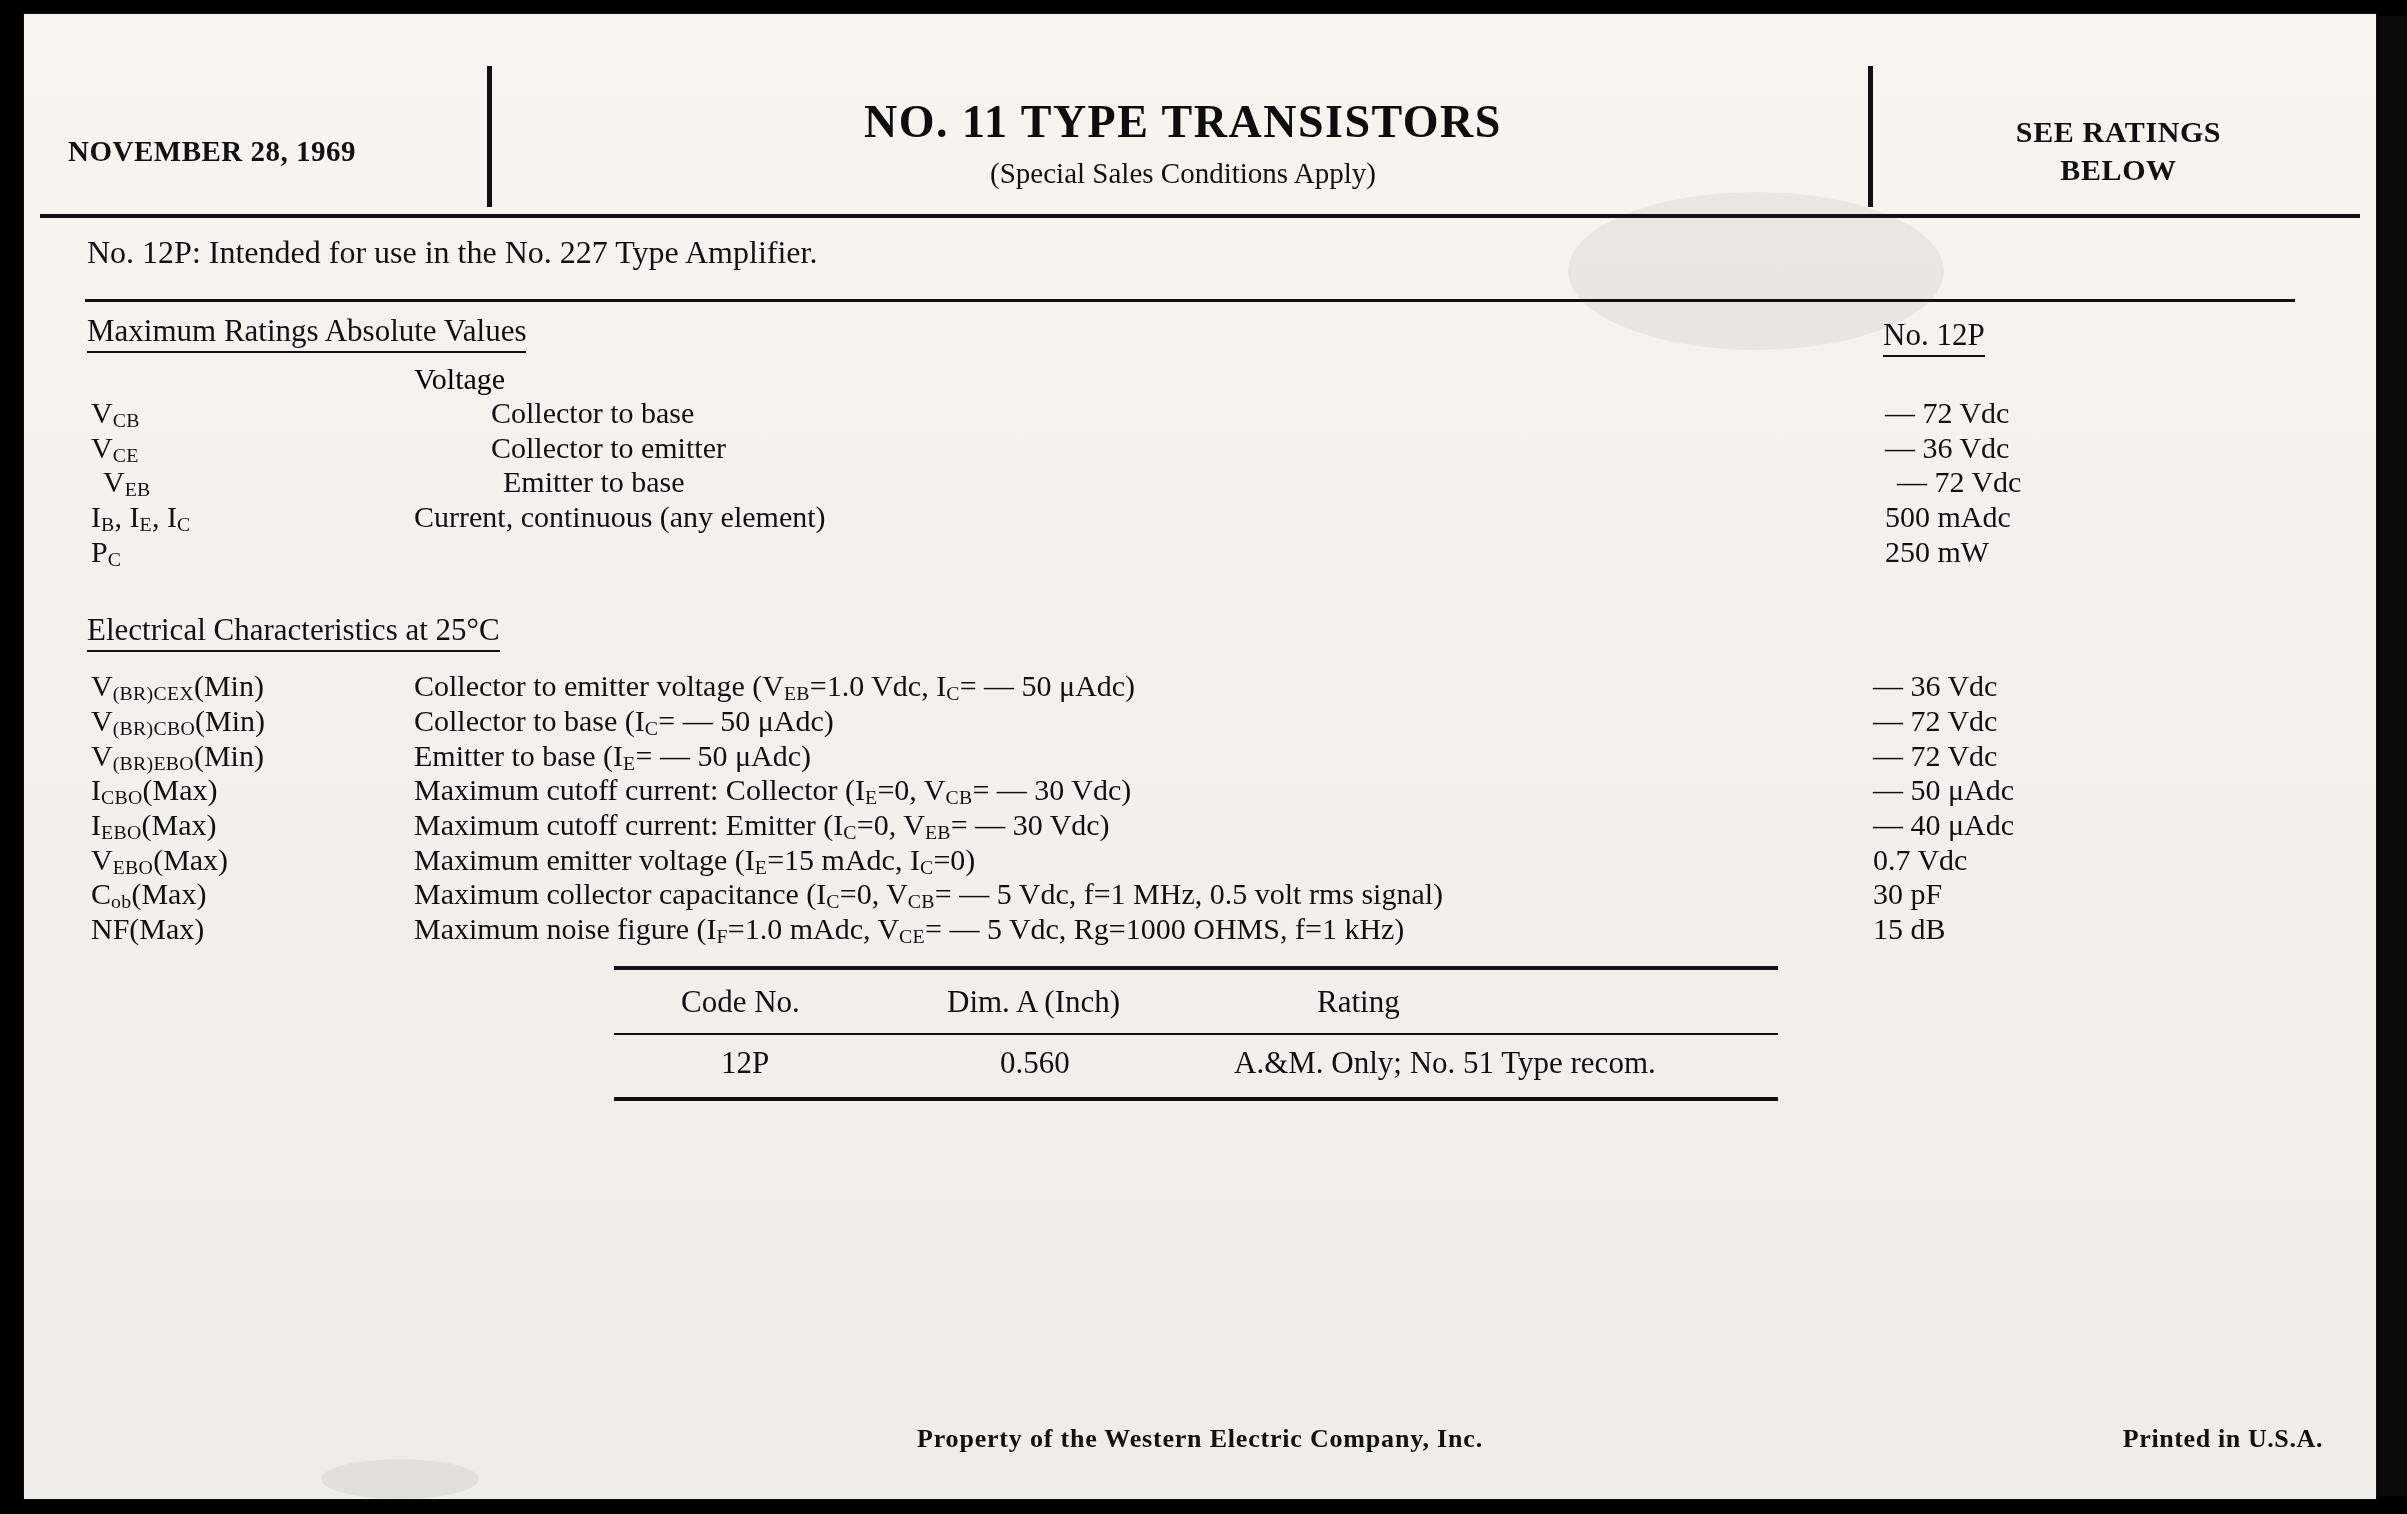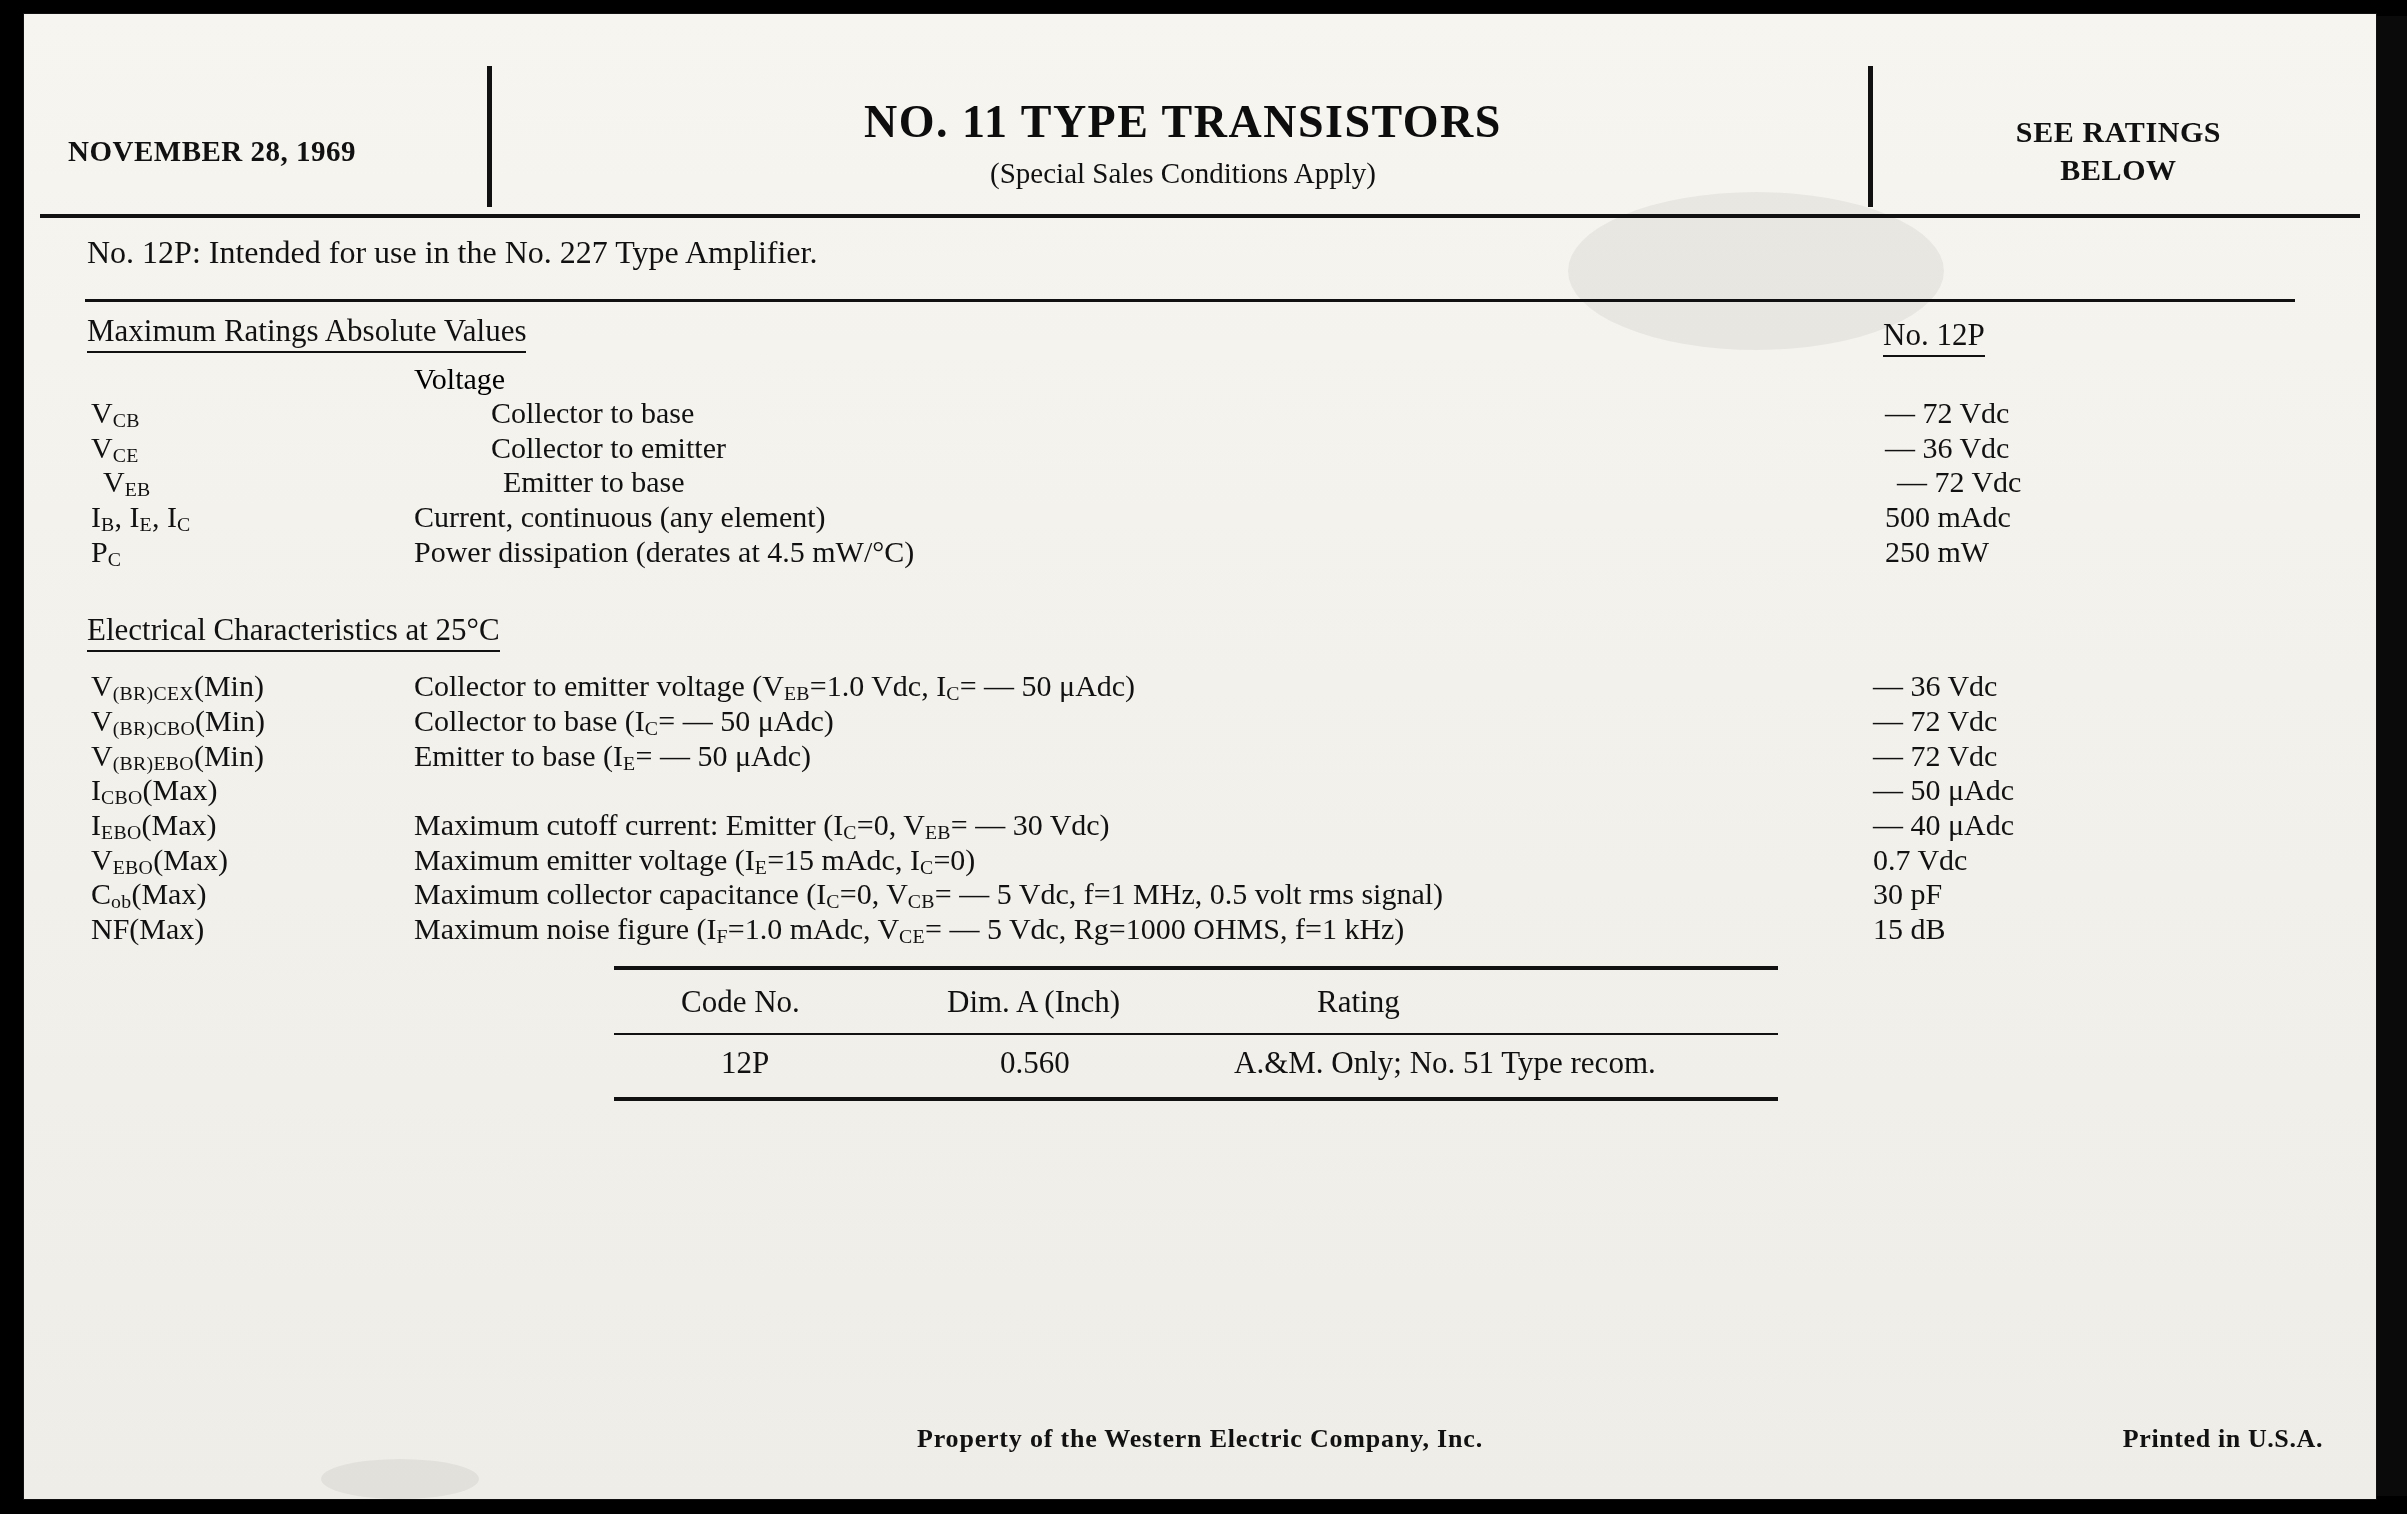--- a/index.html
+++ b/index.html
@@ -273,21 +273,20 @@
           <span class="c-desc-ind">Emitter to base</span>
           <span class="c-val">— 72 Vdc</span>
         </div>
         <div class="row" style="top: 486px;">
           <span class="c-sym">I<sub>B</sub>, I<sub>E</sub>, I<sub>C</sub></span>
           <span class="c-desc">Current, continuous (any element)</span>
           <span class="c-val">500 mAdc</span>
         </div>
         <div class="row" style="top: 521px;">
           <span class="c-sym">P<sub>C</sub></span>
-          <span class="c-desc">Power dissipation (derates at 4.5 mW/°C)</span>
           <span class="c-val">250 mW</span>
         </div>
       </div>
 
     <div class="sec-title" style="left:63px; top:598px;">Electrical Characteristics at 25°C</div>
 
     <div id="elec-rows">
         <div class="row" style="top: 655px;">
           <span class="c-sym">V<sub>(BR)CEX</sub>(Min)</span>
           <span class="c-desc">Collector to emitter voltage  (V<sub>EB</sub>=1.0 Vdc, I<sub>C</sub>= — 50 μAdc)</span>
@@ -298,20 +297,21 @@
           <span class="c-desc">Collector to base (I<sub>C</sub>= — 50 μAdc)</span>
           <span class="c-val" style="left: 1849px;">— 72 Vdc</span>
         </div>
         <div class="row" style="top: 725px;">
           <span class="c-sym">V<sub>(BR)EBO</sub>(Min)</span>
           <span class="c-desc">Emitter to base (I<sub>E</sub>= — 50 μAdc)</span>
           <span class="c-val" style="left: 1849px;">— 72 Vdc</span>
         </div>
         <div class="row" style="top: 759px;">
           <span class="c-sym">I<sub>CBO</sub>(Max)</span>
+          <span class="c-desc">Maximum cutoff current: Collector (I<sub>E</sub>=0, V<sub>CB</sub>= — 30 Vdc)</span>
           <span class="c-val" style="left: 1849px;">— 50 μAdc</span>
         </div>
         <div class="row" style="top: 794px; padding-left: 24px;">
           <span class="c-sym">I<sub>EBO</sub>(Max)</span>
           <span class="c-desc">Maximum cutoff current: Emitter (I<sub>C</sub>=0, V<sub>EB</sub>= — 30 Vdc)</span>
           <span class="c-val" style="left: 1849px;">— 40 μAdc</span>
         </div>
         <div class="row" style="top: 829px;">
           <span class="c-sym">V<sub>EBO</sub>(Max)</span>
           <span class="c-desc">Maximum emitter voltage (I<sub>E</sub>=15 mAdc, I<sub>C</sub>=0)</span>

